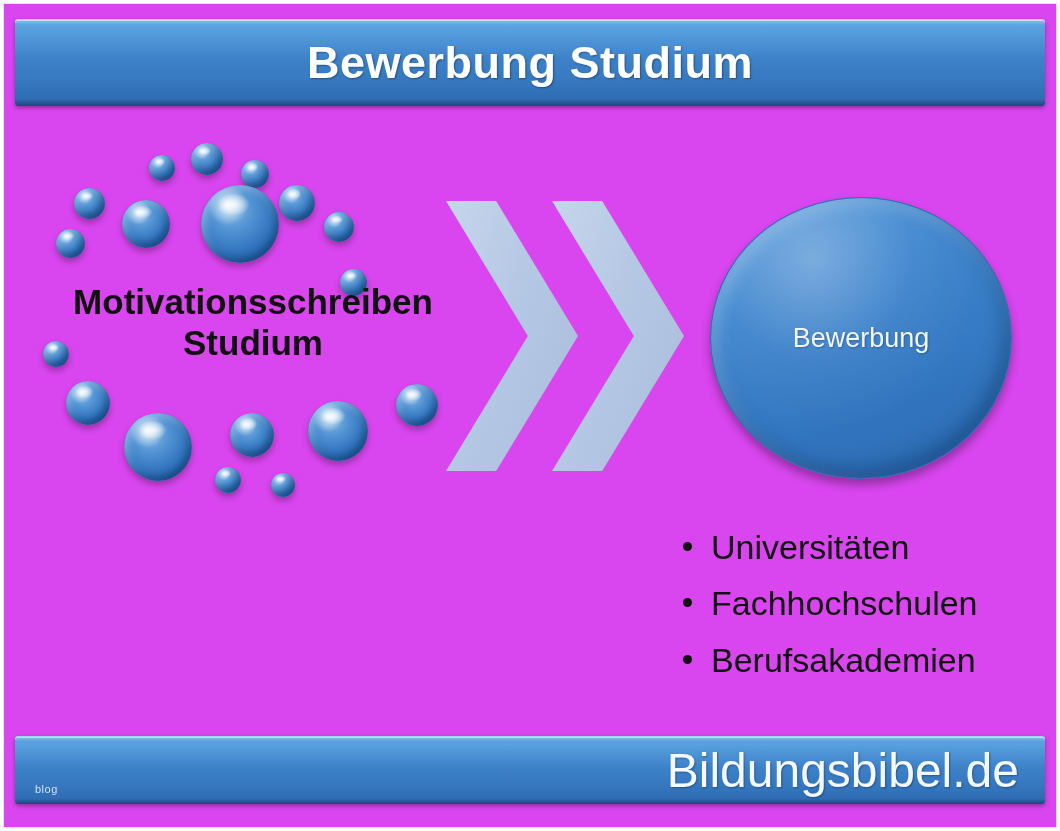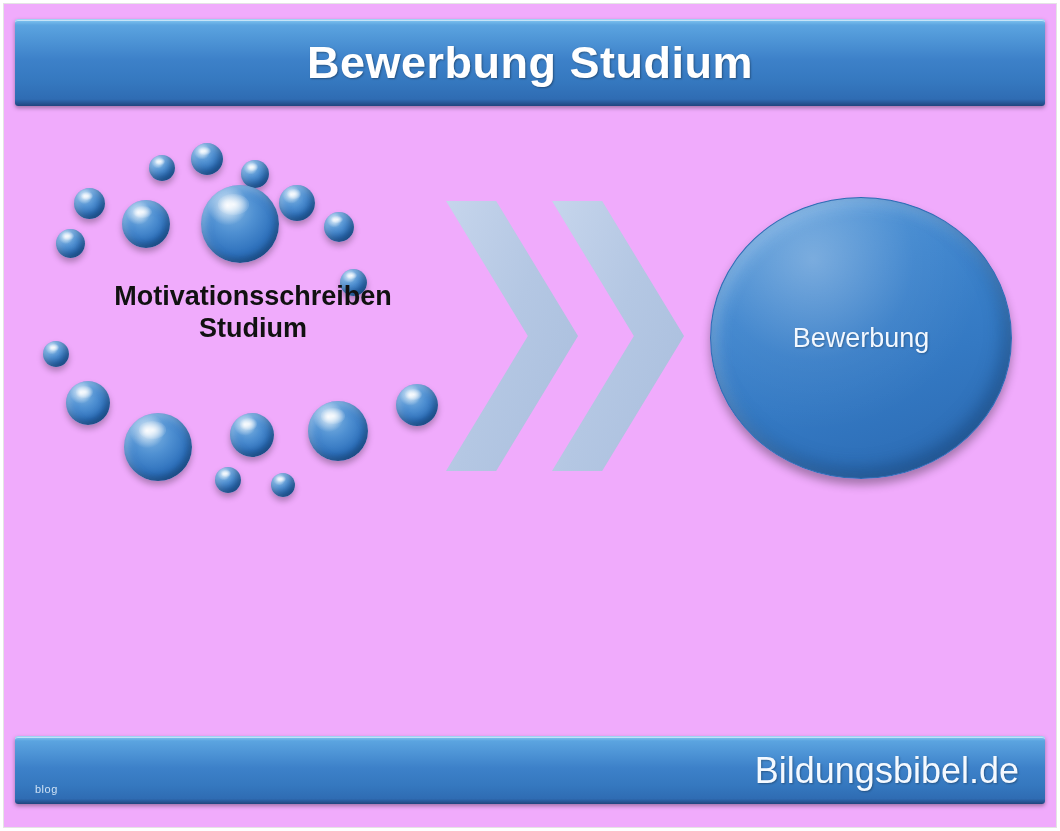--- a/index.html
+++ b/index.html
@@ -12,21 +12,21 @@
     height: 831px;
     font-family: "Liberation Sans", sans-serif;
     overflow: hidden;
   }
 
   
   .slide {
     position: relative;
     width: 1060px;
     height: 831px;
-    background: #f0abfc;
+    background: #d946ef;
     box-sizing: border-box;
     border-left: 3px solid #ffffff;
     border-right: 3px solid #ffffff;
     border-top: 3px solid #ffffff;
     border-bottom: 3px solid #ffffff;
     overflow: hidden;
   }
   .slide::before {
     content: "";
     position: absolute;
@@ -69,21 +69,21 @@
   }
   .banner-footer {
     left: 12px;
     top: 733px;
     width: 1030px;
     height: 67px;
     justify-content: flex-end;
   }
   .banner-footer .bar-text {
     color: #f4f9ff;
-    font-size: 36px;
+    font-size: 48px;
     font-weight: normal;
     margin-right: 26px;
     text-shadow: 1px 1px 2px rgba(0,0,0,0.30);
     white-space: nowrap;
     text-align: center;
   }
   .footer-blog {
     position: absolute;
     left: 20px;
     bottom: 9px;
@@ -120,21 +120,21 @@
     height: 26%;
     border-radius: 50%;
     background: radial-gradient(ellipse at center, rgba(255,255,255,0.85) 0%, rgba(255,255,255,0.15) 65%, rgba(255,255,255,0) 100%);
   }
   .cluster-label {
     position: absolute;
     left: 0;
     top: 148px;
     width: 420px;
     text-align: center;
-    font-size: 27px;
+    font-size: 35px;
     font-weight: bold;
     color: #111111;
     line-height: 1.18;
     z-index: 5;
   }
 
   
   .chevron {
     position: absolute;
     width: 132px;
@@ -237,19 +237,33 @@
       <div class="bubble" style="left: 228px; top: 340px; width: 24px; height: 24px;"></div>
     </div>
 
   <div class="chevron chevron-1"></div>
   <div class="chevron chevron-2"></div>
 
   <div class="result-circle">
     <span class="circle-label">Bewerbung</span>
   </div>
 
+  <ul class="bullet-list">
+    <li>
+      <span class="bullet-dot"></span>
+      <span>Universitäten</span>
+    </li>
+    <li>
+      <span class="bullet-dot"></span>
+      <span>Fachhochschulen</span>
+    </li>
+    <li>
+      <span class="bullet-dot"></span>
+      <span>Berufsakademien</span>
+    </li>
+  </ul>
 
   <div class="banner banner-footer">
     <span class="bar-text">Bildungsbibel.de</span>
     <span class="footer-blog">blog</span>
   </div>
 
 </div>
 
 </body></html>

